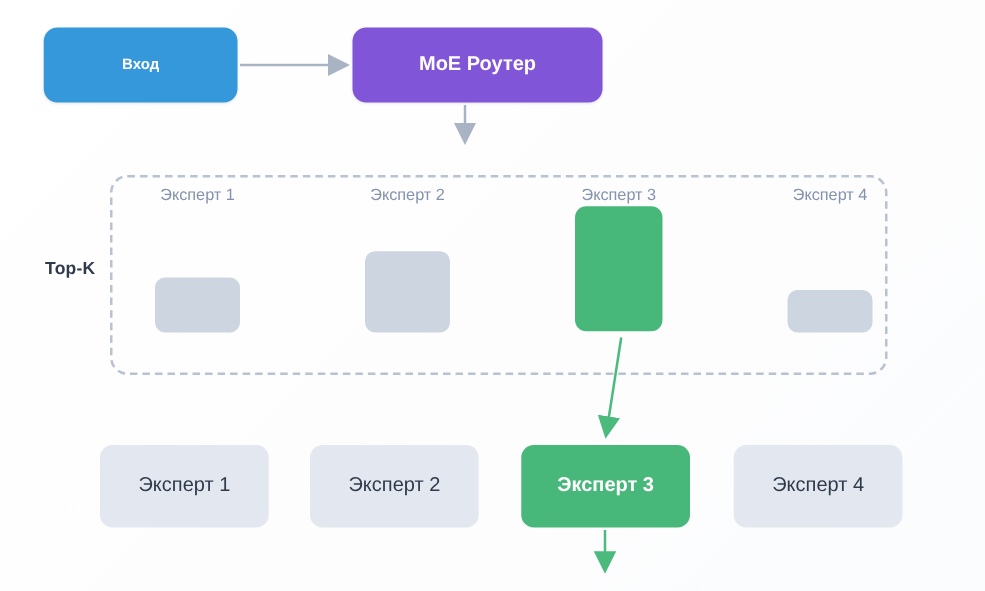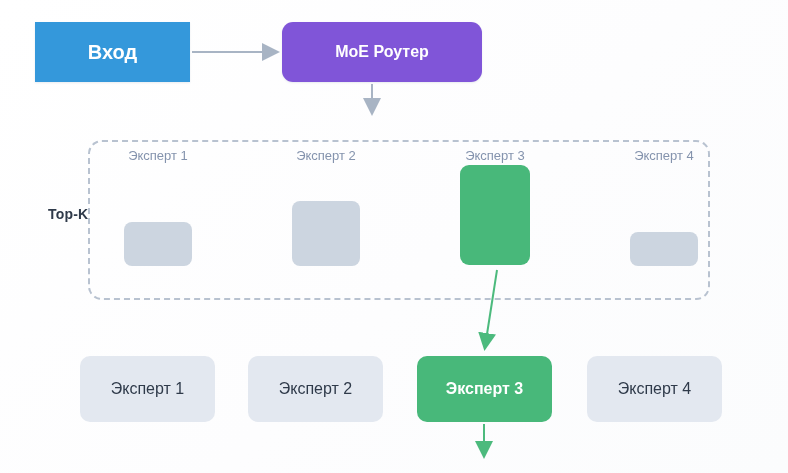--- a/index.html
+++ b/index.html
@@ -22,23 +22,23 @@
     justify-content: center;
     box-sizing: border-box;
     border-radius: 10px;
     text-align: center;
     line-height: 1.15;
   }
   .node-input {
     left: 35px; top: 22px; width: 155px; height: 60px;
     background: #3498db;
     color: #ffffff;
-    font-size: 20px;
+    font-size: 12px;
     font-weight: bold;
-    border-radius: 0;
+    border-radius: 11px;
     box-shadow: 0 1px 2px rgba(40,70,110,0.10);
   }
   .node-router {
     left: 282px; top: 22px; width: 200px; height: 60px;
     background: #8055d8;
     color: #ffffff;
     font-size: 16px;
     font-weight: bold;
     border-radius: 11px;
     box-shadow: 0 1px 2px rgba(40,70,110,0.10);
@@ -63,21 +63,21 @@
   .topk-container {
     position: absolute;
     left: 88px; top: 140px;
     width: 622px; height: 160px;
     border: 2px dashed #b8c2d0;
     border-radius: 14px;
     box-sizing: border-box;
   }
   .topk-label {
     position: absolute;
-    left: 48px; top: 206px;
+    left: 36px; top: 206px;
     font-size: 14px;
     font-weight: bold;
     color: #2f3a4a;
     letter-spacing: 0.2px;
   }
   .bar-label {
     position: absolute;
     top: 148px;
     font-size: 13px;
     color: #8493ad;

